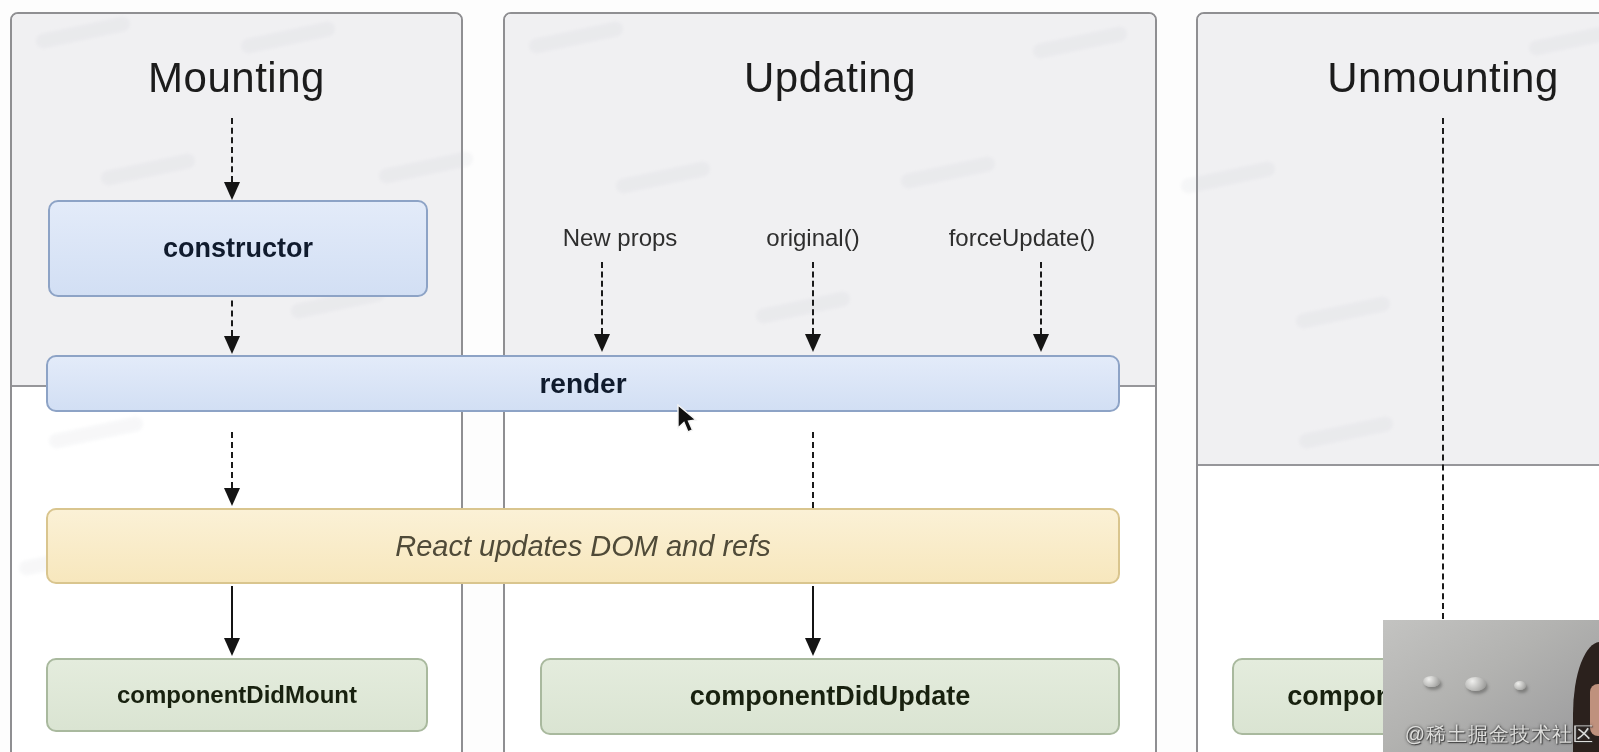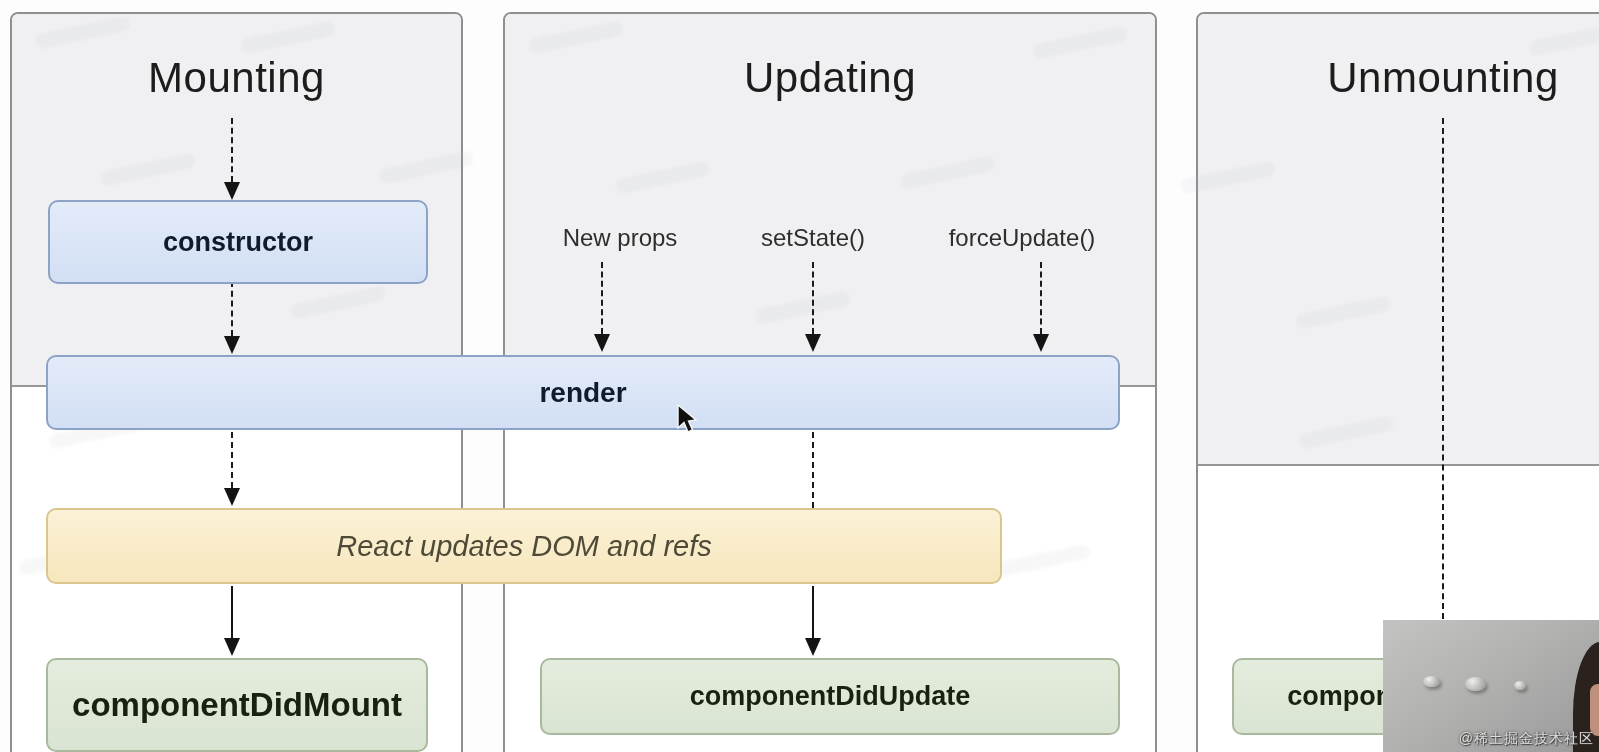--- a/index.html
+++ b/index.html
@@ -82,21 +82,21 @@
     box-shadow:2px 3px 3px rgba(90,90,88,0.55);}
   .hair{
     position:absolute;right:-8px;bottom:-10px;width:34px;height:120px;
     background:#2b211d;border-radius:80% 0 0 10% / 60% 0 0 10%;
   }
   .skin{
     position:absolute;right:0;top:64px;width:9px;height:52px;
     background:#bf917d;border-radius:8px 0 0 8px;
   }
   .cam-watermark{
-    position:absolute;right:5px;bottom:4px;font-size:14px;letter-spacing:1px;
+    position:absolute;right:5px;bottom:4px;font-size:20px;letter-spacing:1px;
     color:#dededc;text-shadow:0 0 3px rgba(55,55,55,0.95),1px 1px 1px rgba(55,55,55,0.9);
     white-space:nowrap;
     text-align:center;
   }
 </style>
 </head>
 <body>
 
 <div class="stage">
 
@@ -133,21 +133,21 @@
     </div>
   </div>
 
   <div class="panel" style="left:1196px;width:494px;height:760px">
     <div class="panel-header" style="height:452px">
       <span class="panel-title">Unmounting</span>
     </div>
   </div>
 
   <span class="trigger italic" style="left:620px;top:224px">New props</span>
-  <span class="trigger" style="left:813px;top:224px">setState()</span>
+  <span class="trigger" style="left:813px;top:224px">original()</span>
   <span class="trigger" style="left:1022px;top:224px">forceUpdate()</span>
 
   <div class="vdash" style="left:231px;top:118px;height:64px"></div>
   <div class="ahead" style="left:224px;top:182px"></div>
 
   <div class="vdash" style="left:231px;top:281px;height:55px"></div>
   <div class="ahead" style="left:224px;top:336px"></div>
 
   <div class="vdash" style="left:231px;top:432px;height:56px"></div>
   <div class="ahead" style="left:224px;top:488px"></div>
@@ -164,33 +164,33 @@
   <div class="vdash" style="left:1040px;top:262px;height:72px"></div>
   <div class="ahead" style="left:1033px;top:334px"></div>
 
   <div class="vdash" style="left:812px;top:432px;height:76px"></div>
 
   <div class="vsolid" style="left:812px;top:586px;height:52px"></div>
   <div class="ahead" style="left:805px;top:638px"></div>
 
   <div class="vdash" style="left:1442px;top:118px;height:501px"></div>
 
-  <div class="fbox blue" style="left:48px;top:200px;width:380px;height:84px;font-size:27px">
+  <div class="fbox blue" style="left:48px;top:200px;width:380px;height:97px;font-size:27px">
     <span>constructor</span>
   </div>
 
-  <div class="fbox blue" style="left:46px;top:355px;width:1074px;height:75px;font-size:28px">
+  <div class="fbox blue" style="left:46px;top:355px;width:1074px;height:57px;font-size:28px">
     <span>render</span>
   </div>
 
-  <div class="fbox yellow" style="left:46px;top:508px;width:956px;height:76px;font-size:29px">
+  <div class="fbox yellow" style="left:46px;top:508px;width:1074px;height:76px;font-size:29px">
     <span>React updates DOM and refs</span>
   </div>
 
-  <div class="fbox green" style="left:46px;top:658px;width:382px;height:94px;font-size:33px">
+  <div class="fbox green" style="left:46px;top:658px;width:382px;height:74px;font-size:24px">
     <span>componentDidMount</span>
   </div>
 
   <div class="fbox green" style="left:540px;top:658px;width:580px;height:77px;font-size:27px">
     <span>componentDidUpdate</span>
   </div>
 
   <div class="fbox green" style="left:1232px;top:658px;width:422px;height:77px;font-size:27px">
     <span>componentWillUnmount</span>
   </div>

